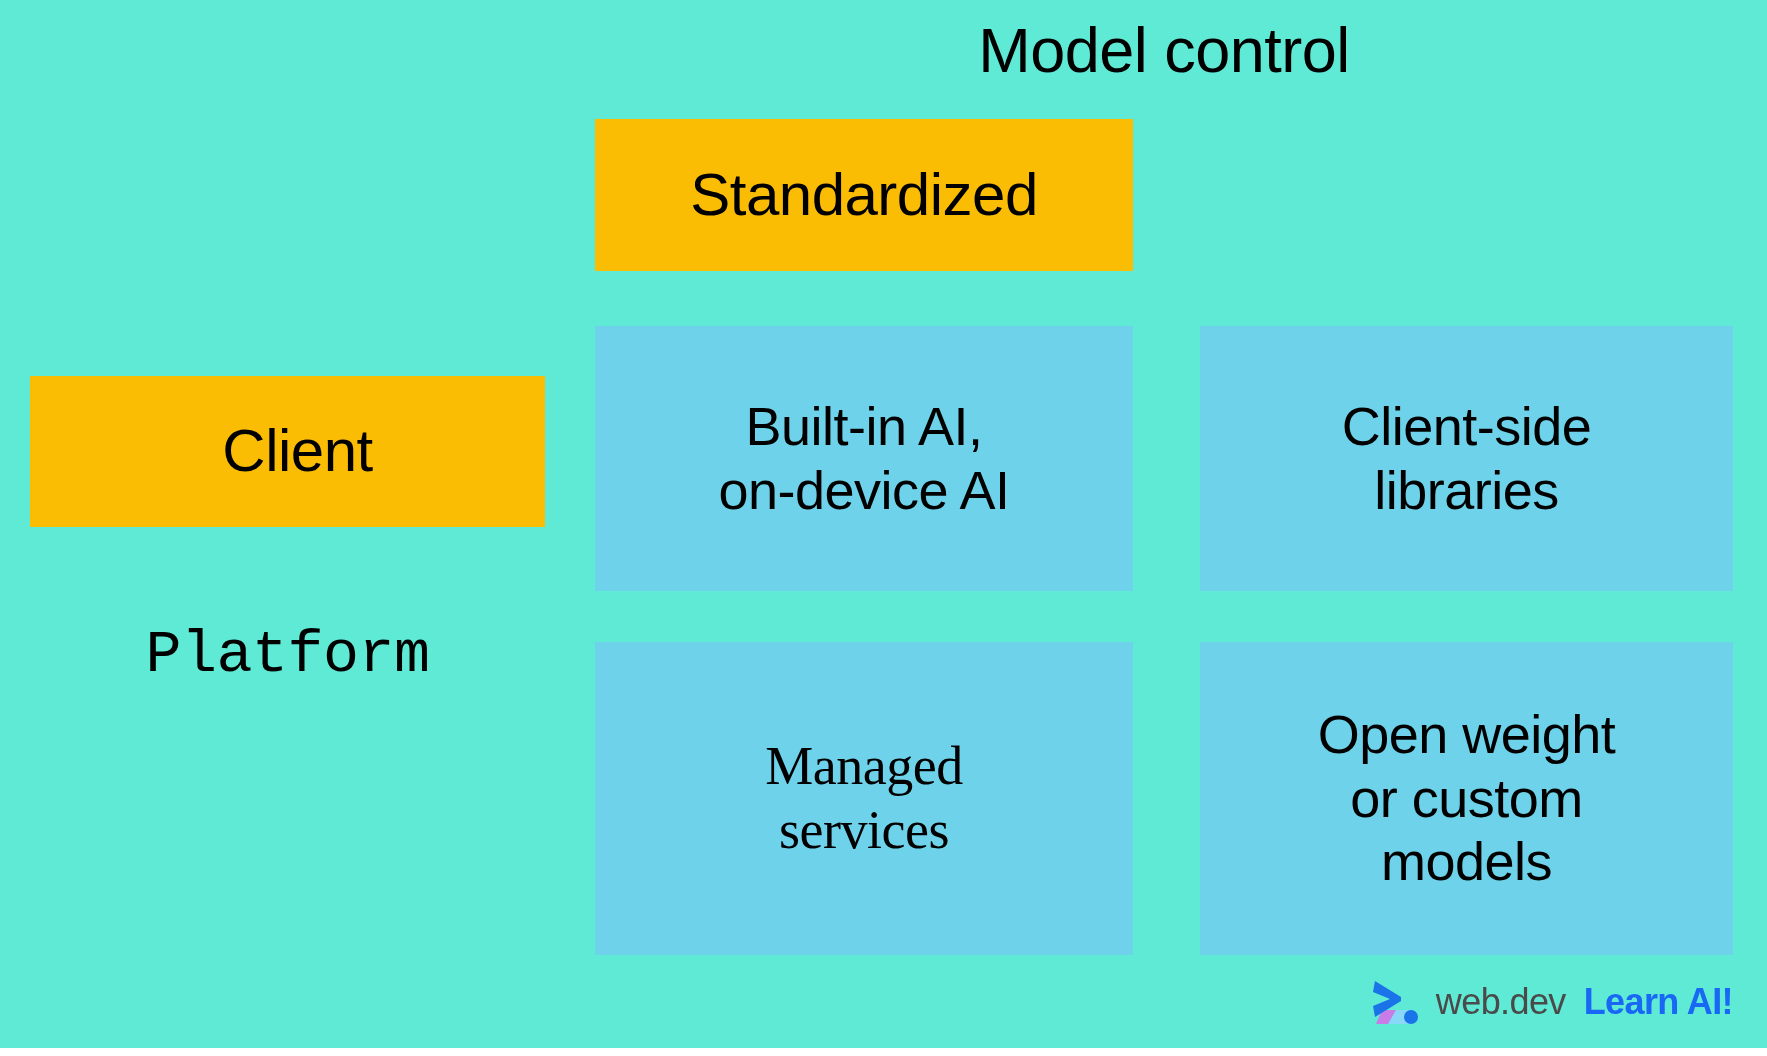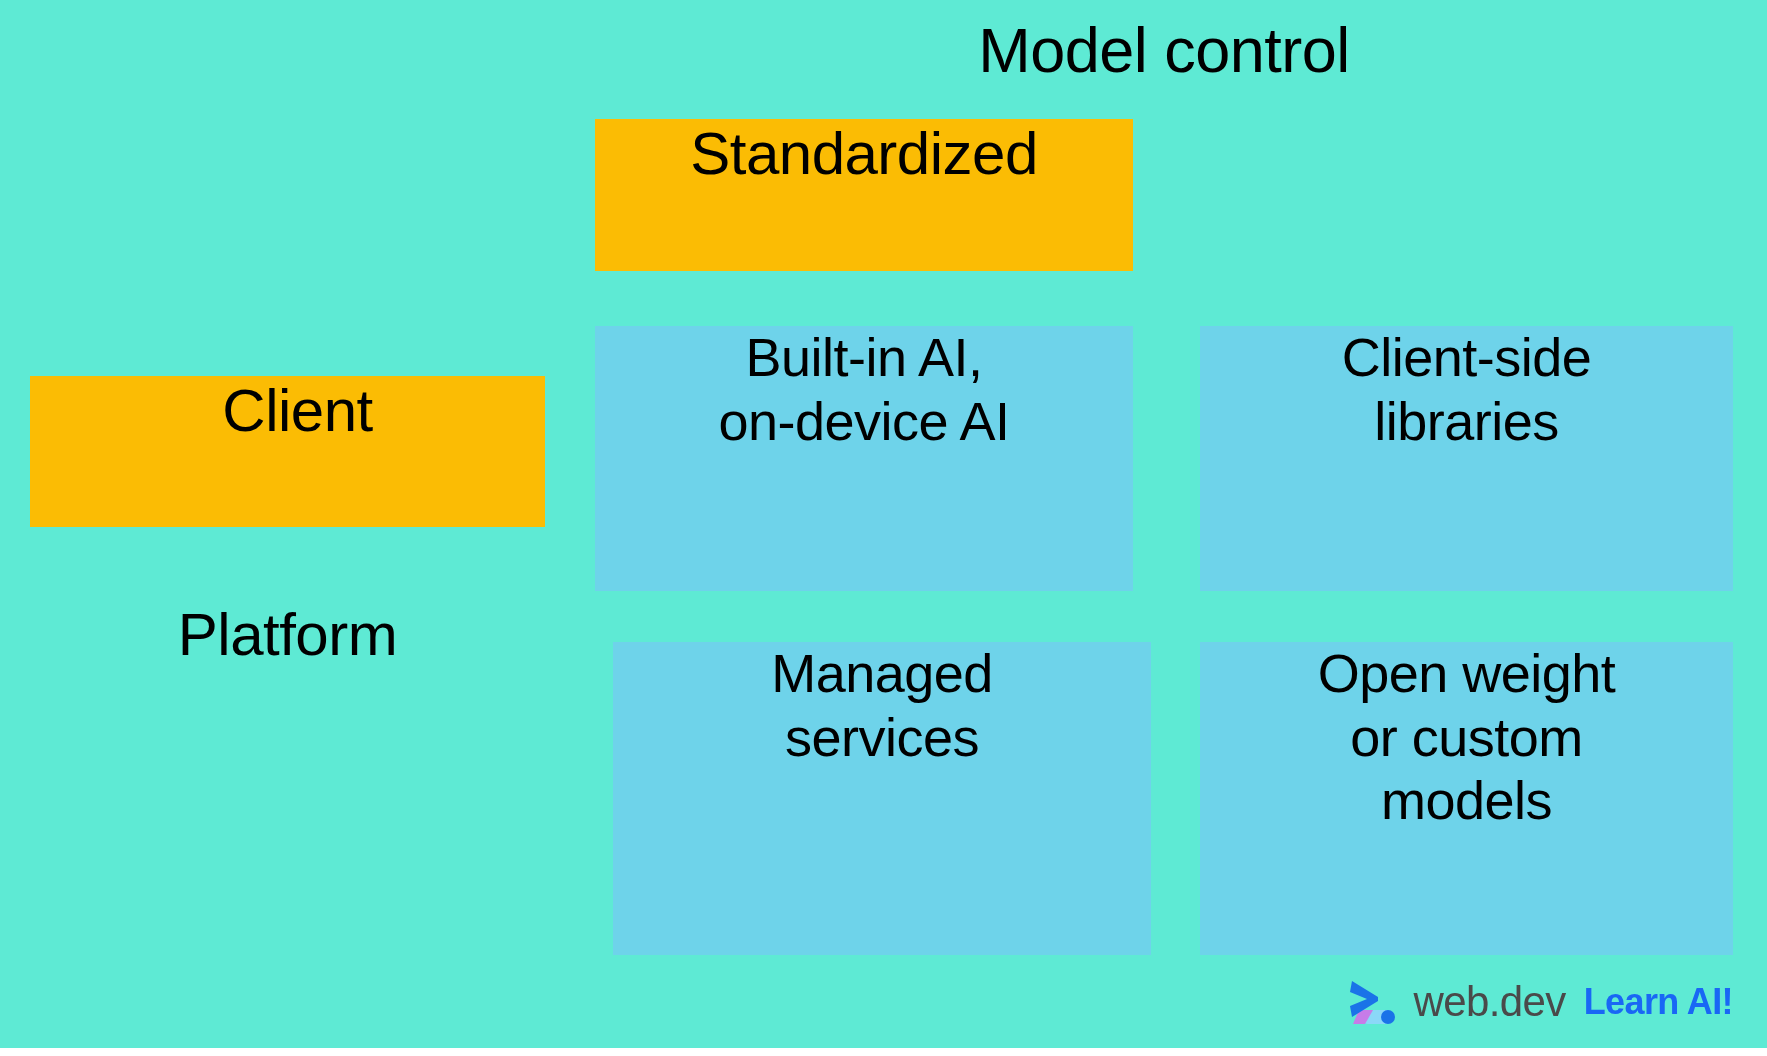--- a/index.html
+++ b/index.html
@@ -36,35 +36,37 @@
     font-weight: 400;
     letter-spacing: -0.5px;
     color: #000000;
     white-space: nowrap;
   }
 
   
   .cell {
     position: absolute;
     display: flex;
+    align-items: center;
     justify-content: center;
     text-align: center;
     box-sizing: border-box;
   }
 
   .cell-yellow {
     background: #FBBC04;
   }
 
   .cell-cyan {
     background: #6ED3EA;
   }
 
   .cell-plain {
     background: transparent;
+    font-family: Liberation Mono, monospace;
   }
 
   .cell-label {
     display: block;
     width: 100%;
     font-weight: 400;
     letter-spacing: -0.5px;
     line-height: 1.18;
     white-space: pre-line;
     padding: 0 10px;
@@ -100,21 +102,21 @@
   }
   #axis-label-platform .cell-label {
     font-size: 60px;
   }
 
   
   .body-cell .cell-label { font-size: 54px; }
 
   #cell-client-standardized { left: 595px;  top: 326px; width: 538px; height: 265px; }
   #cell-client-customizable { left: 1200px; top: 326px; width: 533px; height: 265px; }
-  #cell-server-standardized { left: 613px;  top: 642px; width: 538px; height: 313px; }
+  #cell-server-standardized { left: 595px;  top: 642px; width: 538px; height: 313px; font-family: Liberation Serif, serif; }
   #cell-server-customizable { left: 1200px; top: 642px; width: 533px; height: 313px; }
 
   
   #brand-lockup {
     position: absolute;
     right: 34px;
     bottom: 18px;
     height: 56px;
     display: flex;
     align-items: center;
@@ -122,21 +124,21 @@
   }
 
   #webdev-logo-icon {
     width: 52px;
     height: 46px;
     display: block;
     flex: 0 0 auto;
   }
 
   .brand-webdev {
-    font-size: 42px;
+    font-size: 36px;
     font-weight: 400;
     letter-spacing: -0.6px;
     color: #4A4A4A;
     line-height: 1;
   }
 
   .brand-learnai {
     font-size: 36px;
     font-weight: 700;
     letter-spacing: -0.6px;

